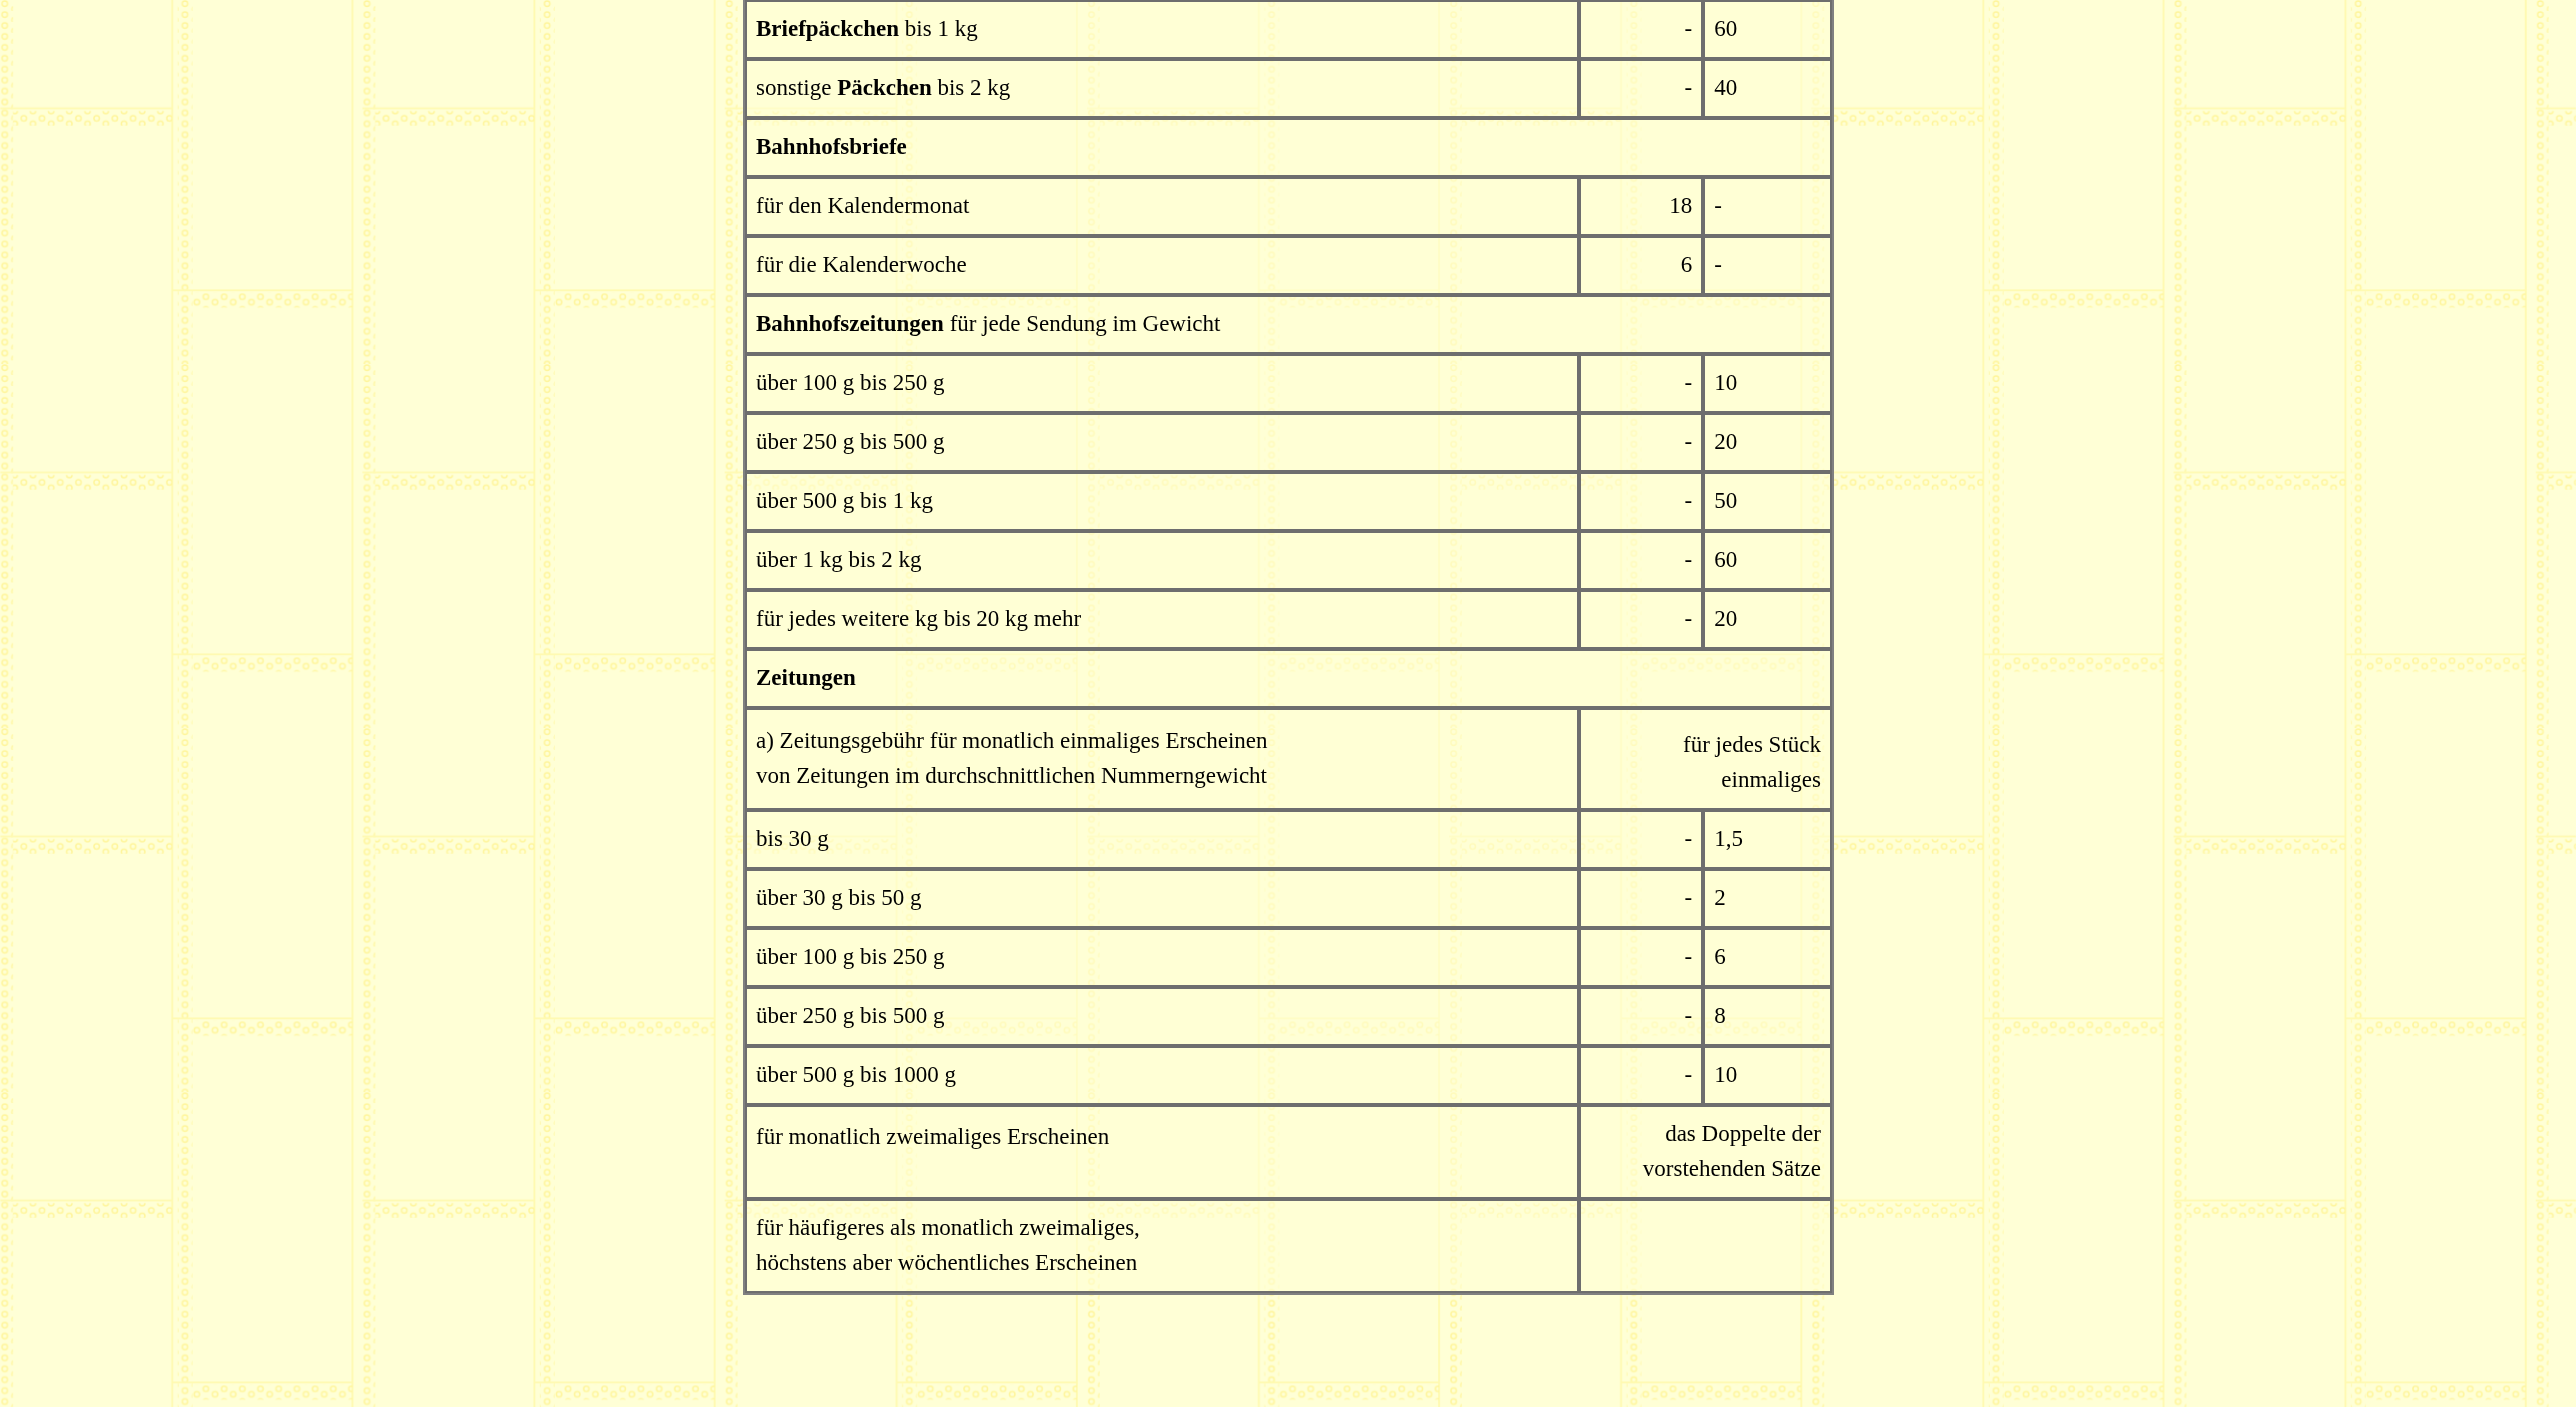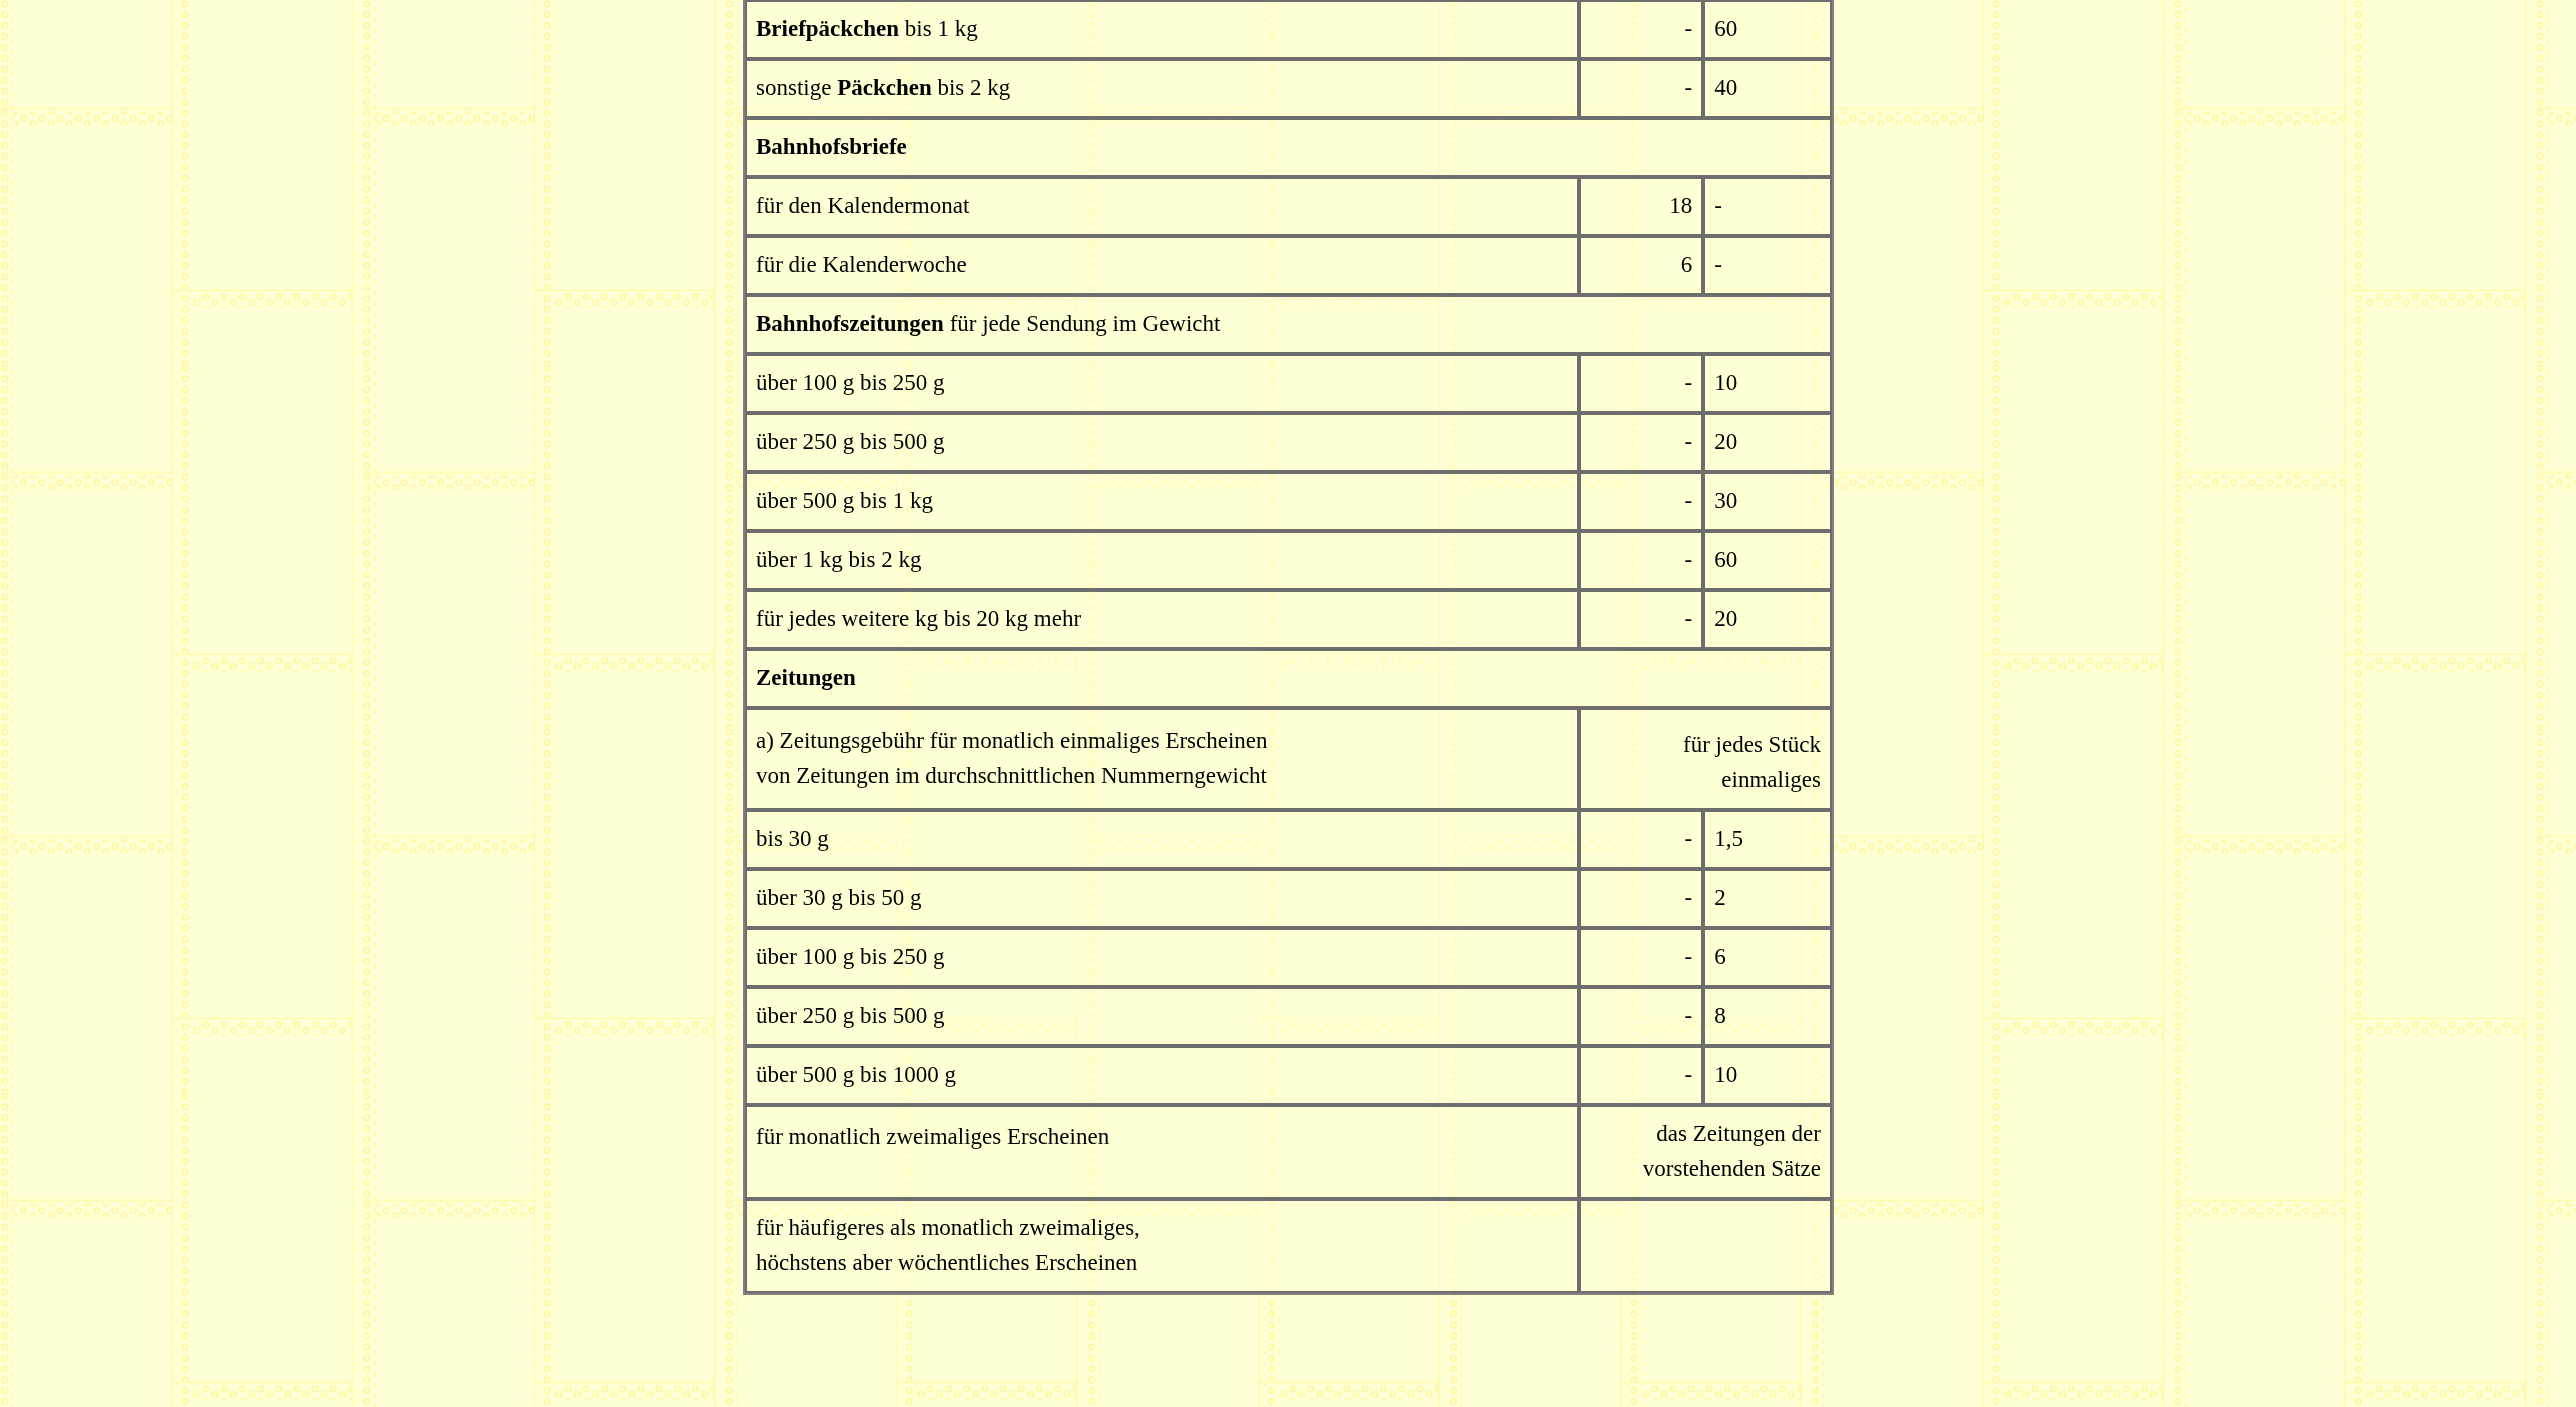--- a/index.html
+++ b/index.html
@@ -102,21 +102,21 @@
           <td class="c3">10</td>
         </tr>
         <tr>
           <td class="c1 right">über 250 g bis 500 g</td>
           <td class="c2">-</td>
           <td class="c3">20</td>
         </tr>
         <tr>
           <td class="c1 right">über 500 g bis 1 kg</td>
           <td class="c2">-</td>
-          <td class="c3">30</td>
+          <td class="c3">50</td>
         </tr>
         <tr>
           <td class="c1 right">über 1 kg bis 2 kg</td>
           <td class="c2">-</td>
           <td class="c3">60</td>
         </tr>
         <tr>
           <td class="c1 right">für jedes weitere kg bis 20 kg mehr</td>
           <td class="c2">-</td>
           <td class="c3">20</td>
@@ -157,21 +157,21 @@
         <tr>
           <td class="c1 right">über 500 g bis 1000 g</td>
           <td class="c2">-</td>
           <td class="c3">10</td>
         </tr>
         <tr>
           <td class="c1 " style="vertical-align: top; padding-top: 12.7px; height: 49px;">
             <div>für monatlich zweimaliges Erscheinen</div>
           </td>
           <td colspan="2" class="small-top">
-            <div>das Zeitungen der</div>
+            <div>das Doppelte der</div>
             <div>vorstehenden Sätze</div>
           </td>
         </tr>
         <tr>
           <td class="c1 multi4">
             <div>für häufigeres als monatlich zweimaliges,</div>
             <div>höchstens aber wöchentliches Erscheinen</div>
           </td>
           <td colspan="2" class="small"></td>
         </tr>

